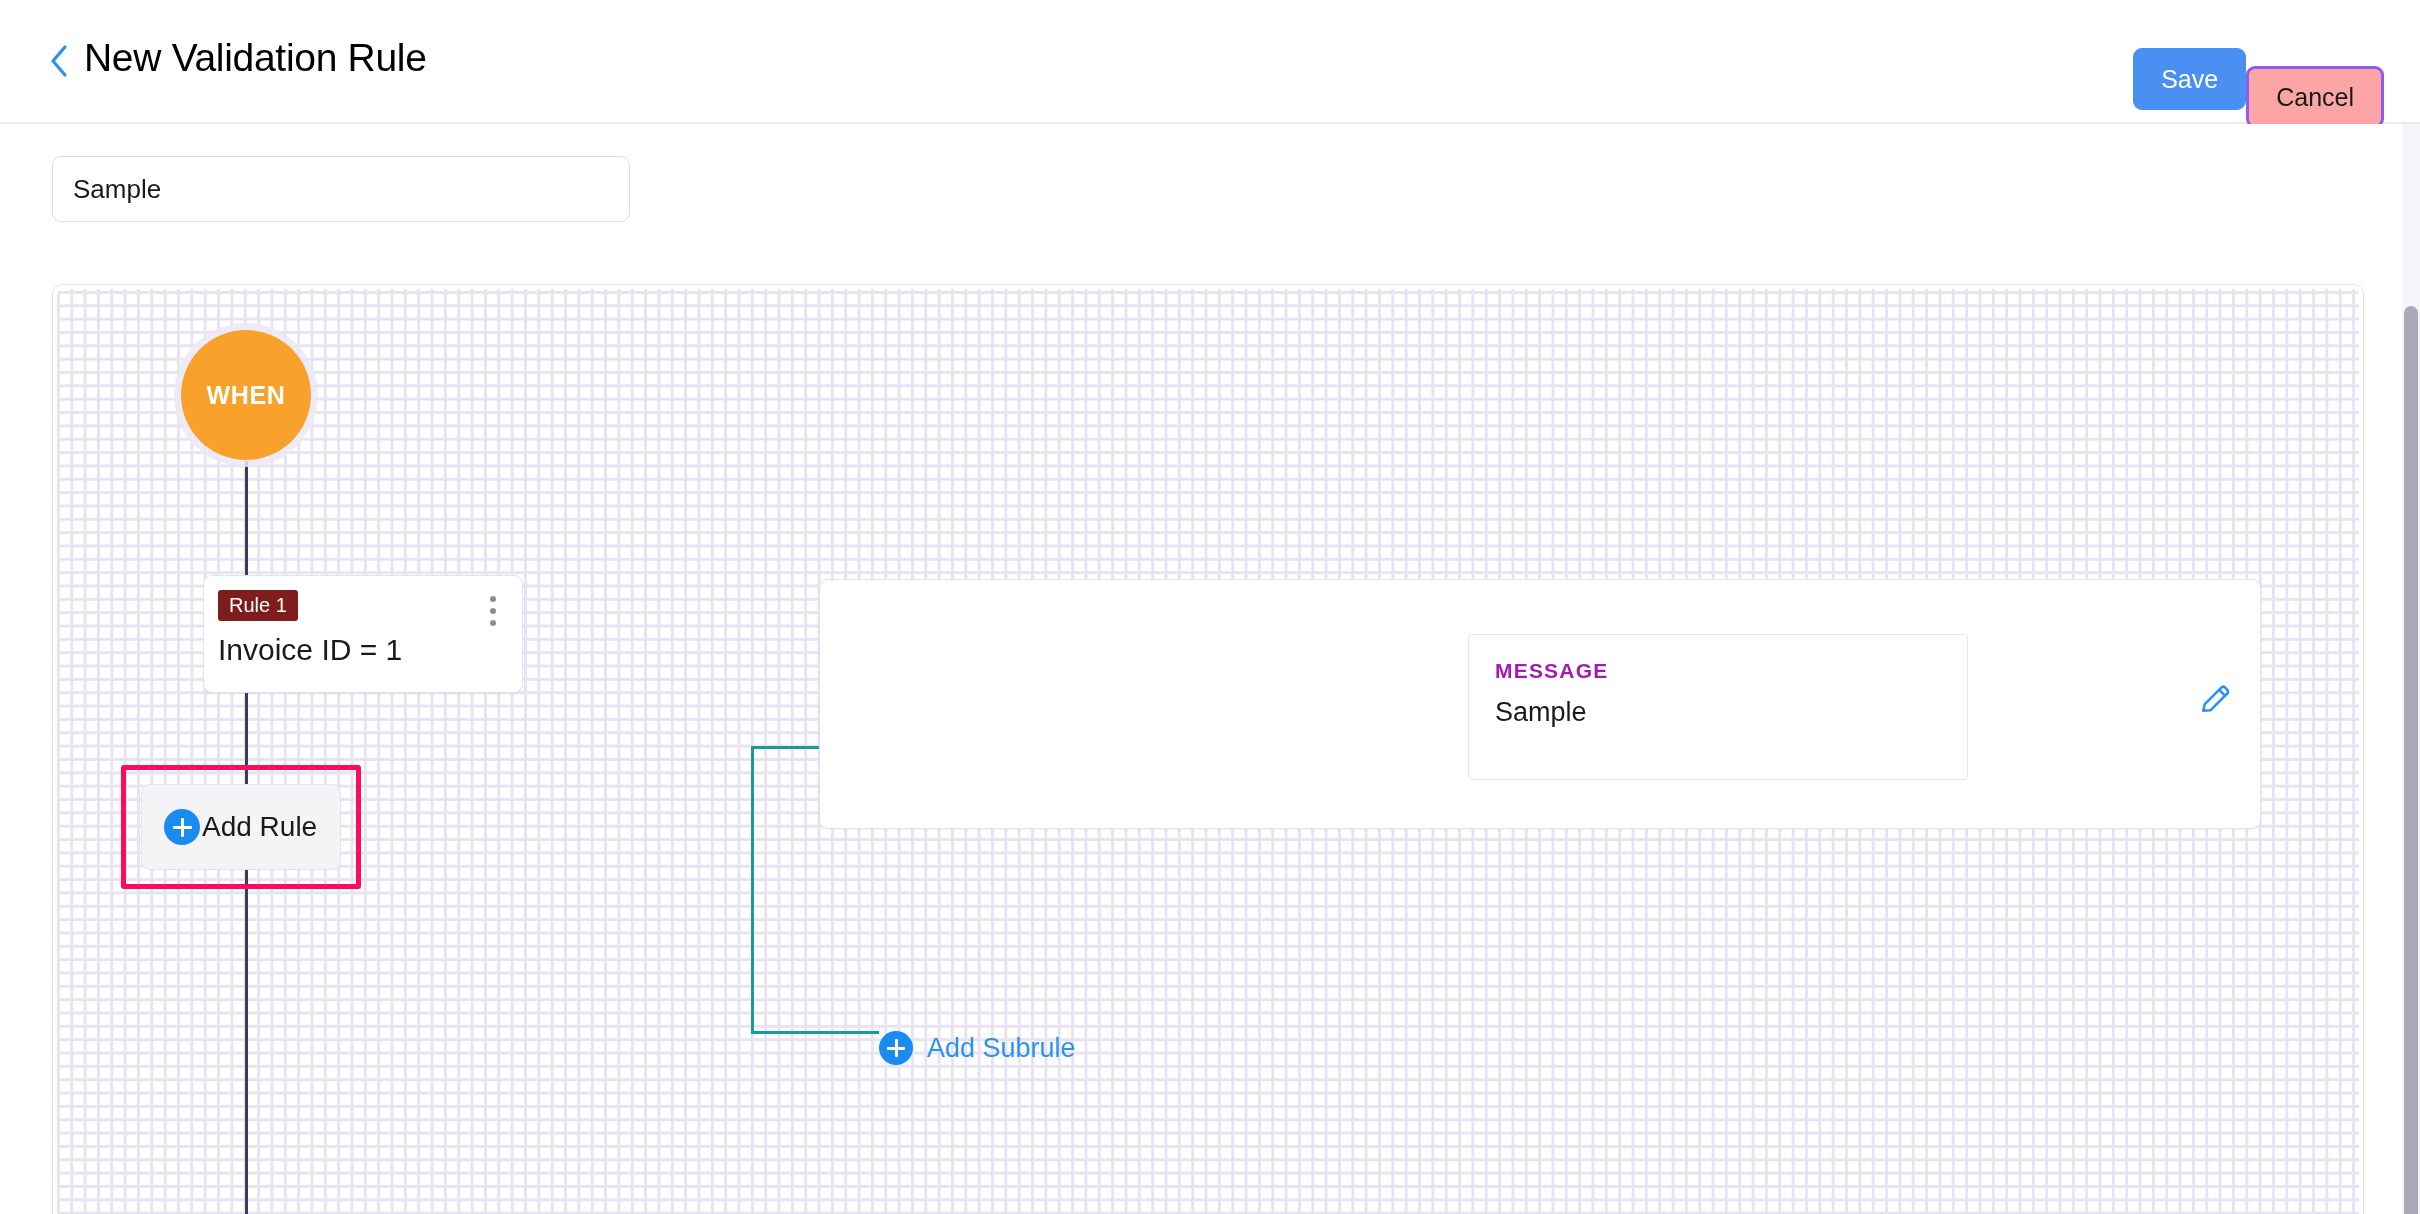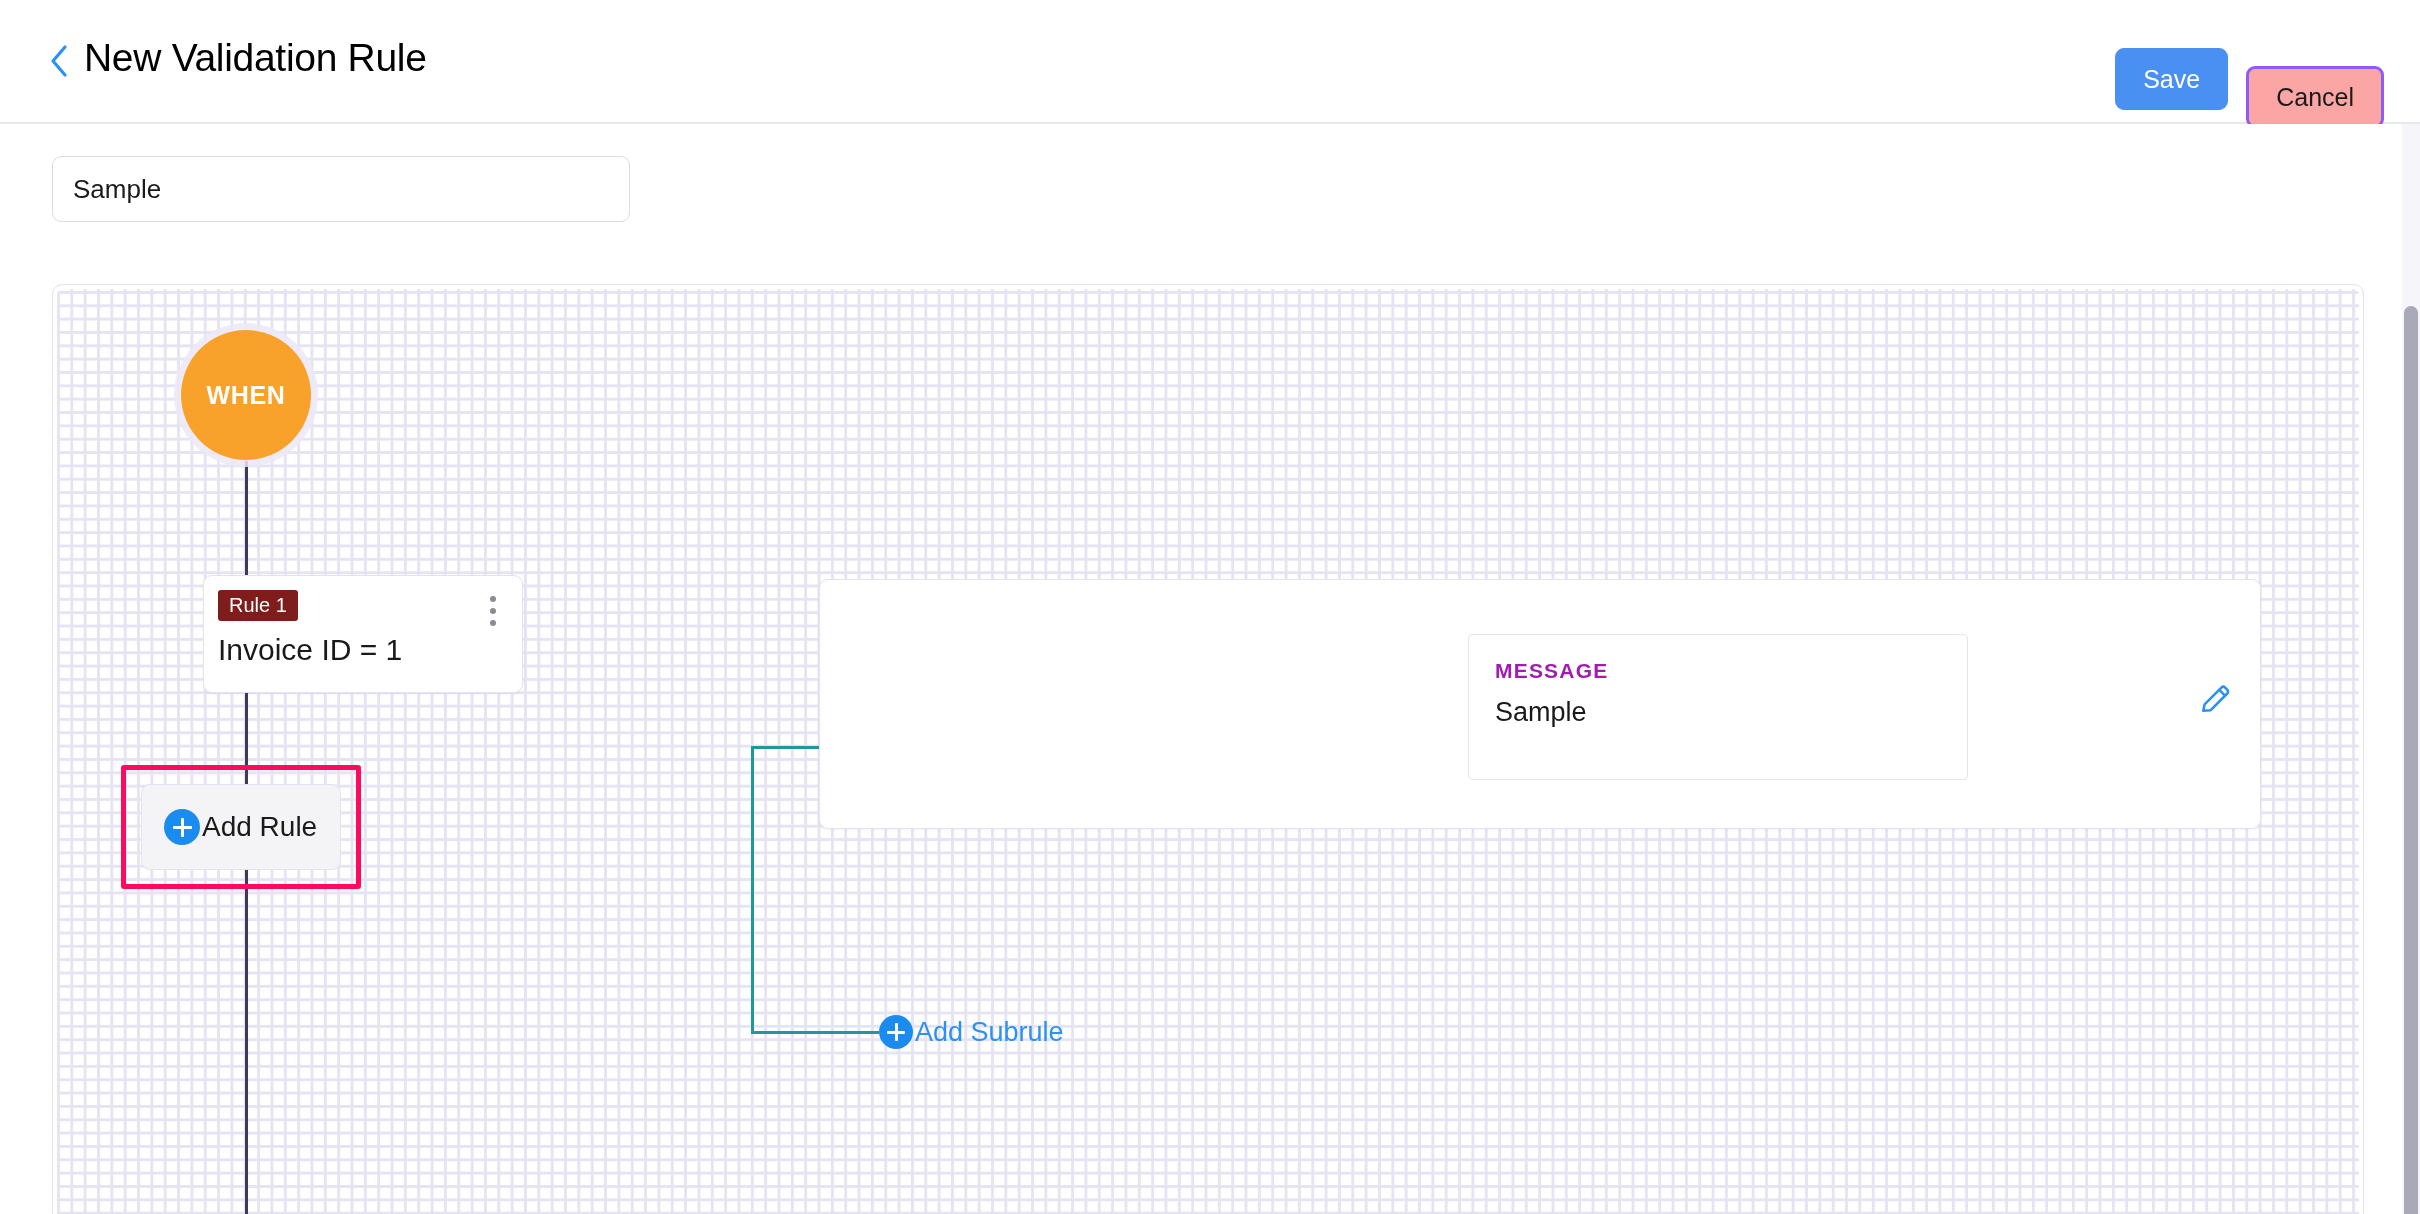--- a/index.html
+++ b/index.html
@@ -35,21 +35,20 @@
     font-size: 39px;
     font-weight: 400;
     color: #000000;
     letter-spacing: -0.3px;
     white-space: nowrap;
   }
   .hdr-actions {
     position: absolute;
     right: 36px; top: 30px;
     display: flex;
-    gap: 18px;
     align-items: center;
   }
   .btn {
     height: 62px;
     border-radius: 9px;
     font-size: 25px;
     font-family: "Liberation Sans", sans-serif;
     cursor: pointer;
     padding: 0 27px;
     display: flex;
@@ -253,24 +252,24 @@
   .edit-pencil {
     position: absolute;
     right: 26px; top: 100px;
     width: 36px; height: 36px;
     cursor: pointer;
   }
 
   
   .add-subrule {
     position: absolute;
-    left: 826px; top: 730px;
-    display: flex;
-    align-items: center;
-    gap: 2px;
+    left: 826px; top: 746px;
+    display: flex;
+    align-items: center;
+    gap: 14px;
     cursor: pointer;
   }
   .plus-circle {
     width: 34px; height: 34px;
     border-radius: 50%;
     background: #1a8cf0;
     position: relative;
     flex: 0 0 auto;
   }
   .plus-circle::before,

